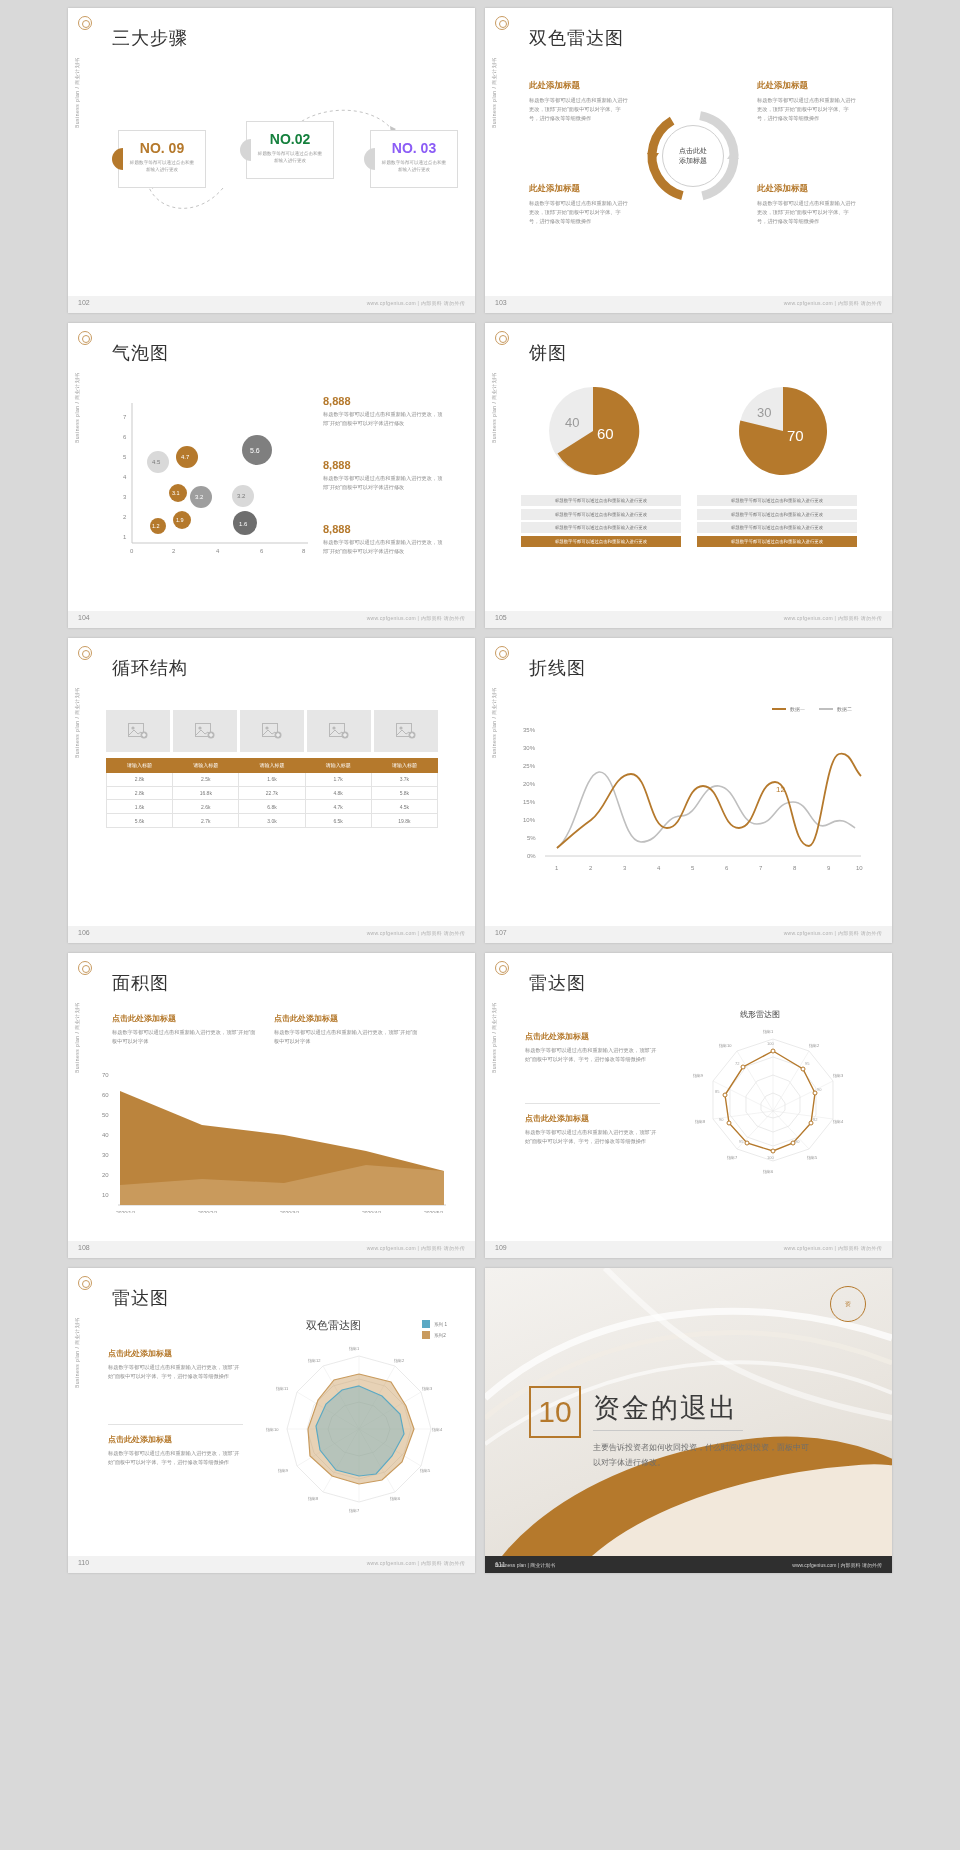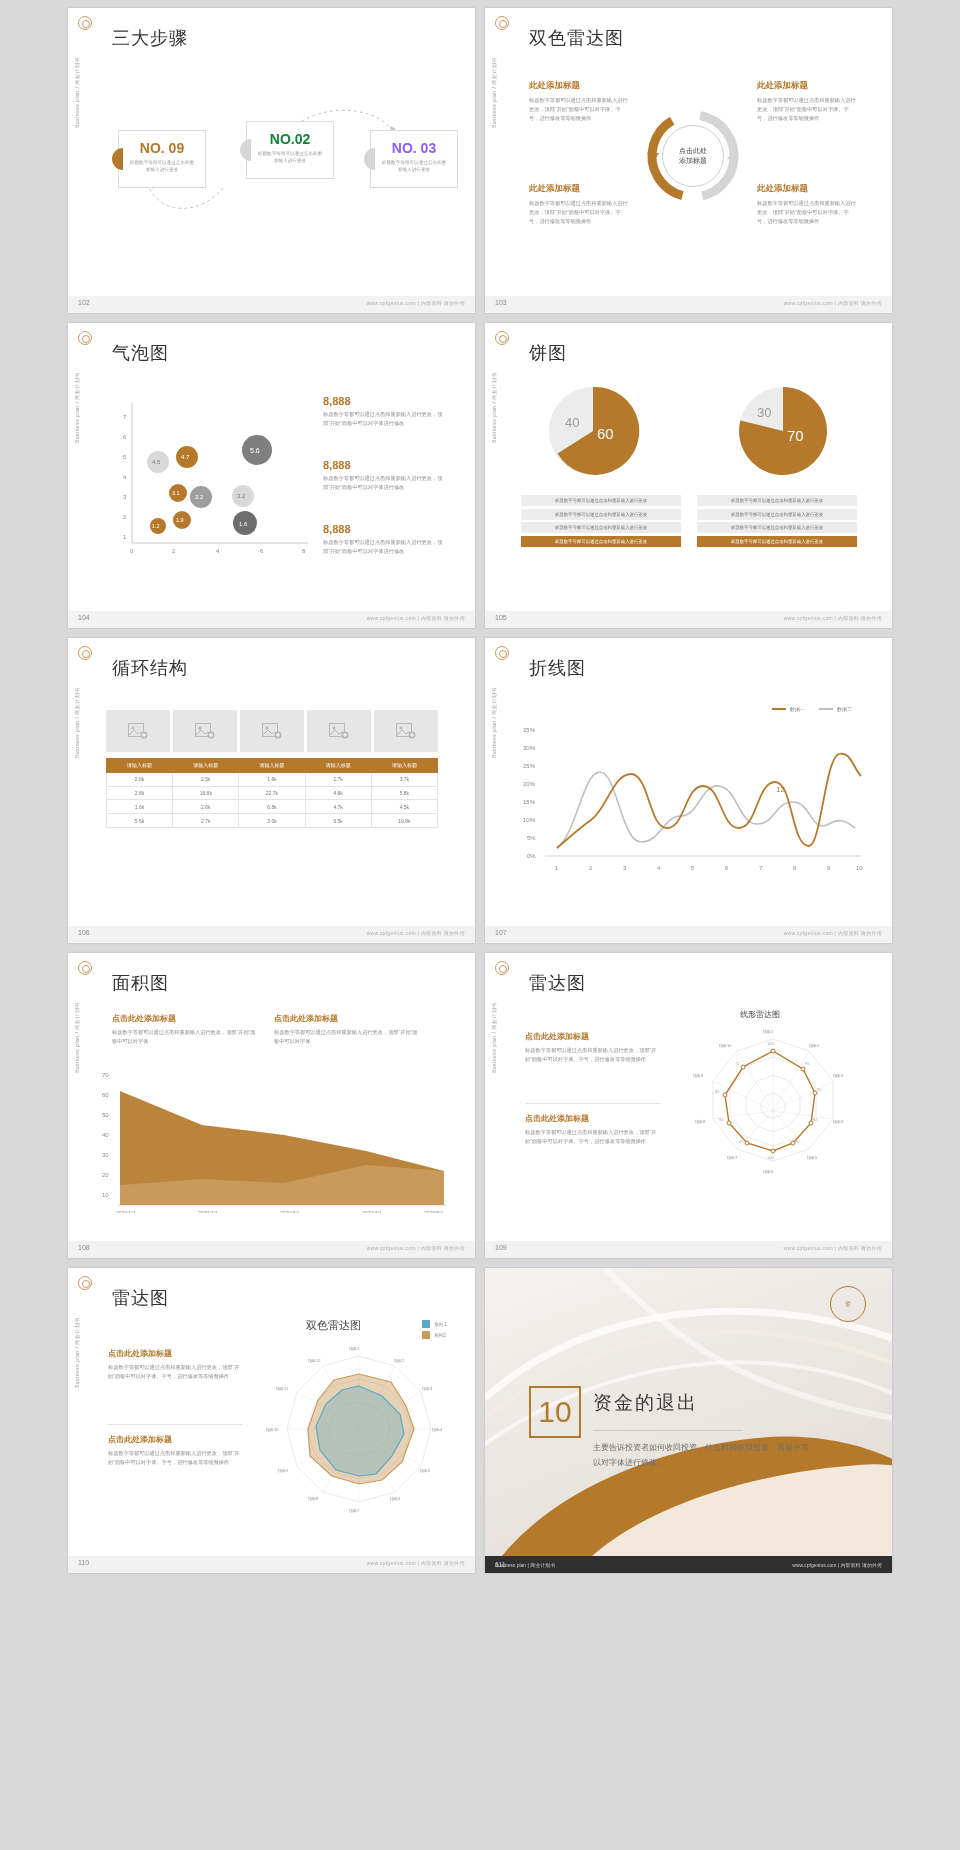--- a/index.html
+++ b/index.html
@@ -152,21 +152,21 @@
     position: absolute;
     left: 44px; top: 118px;
     width: 52px; height: 52px;
     border: 2px solid #b5792c;
     color: #b5792c;
     font-size: 30px;
     display: flex; align-items: center; justify-content: center;
   }
   .cover-title {
     position: absolute; left: 108px; top: 122px;
-    font-size: 19px; color: #3b3b3b; letter-spacing: 2px;
+    font-size: 27px; color: #3b3b3b; letter-spacing: 2px;
   }
   .cover-rule {
     position: absolute; left: 108px; top: 162px; width: 150px; height: 1px;
     background: #c9c9c9;
   }
   .cover-desc {
     position: absolute; left: 108px; top: 172px; width: 220px;
     font-size: 8px; line-height: 1.9; color: #6d6d6d;
   }
   .seal {

